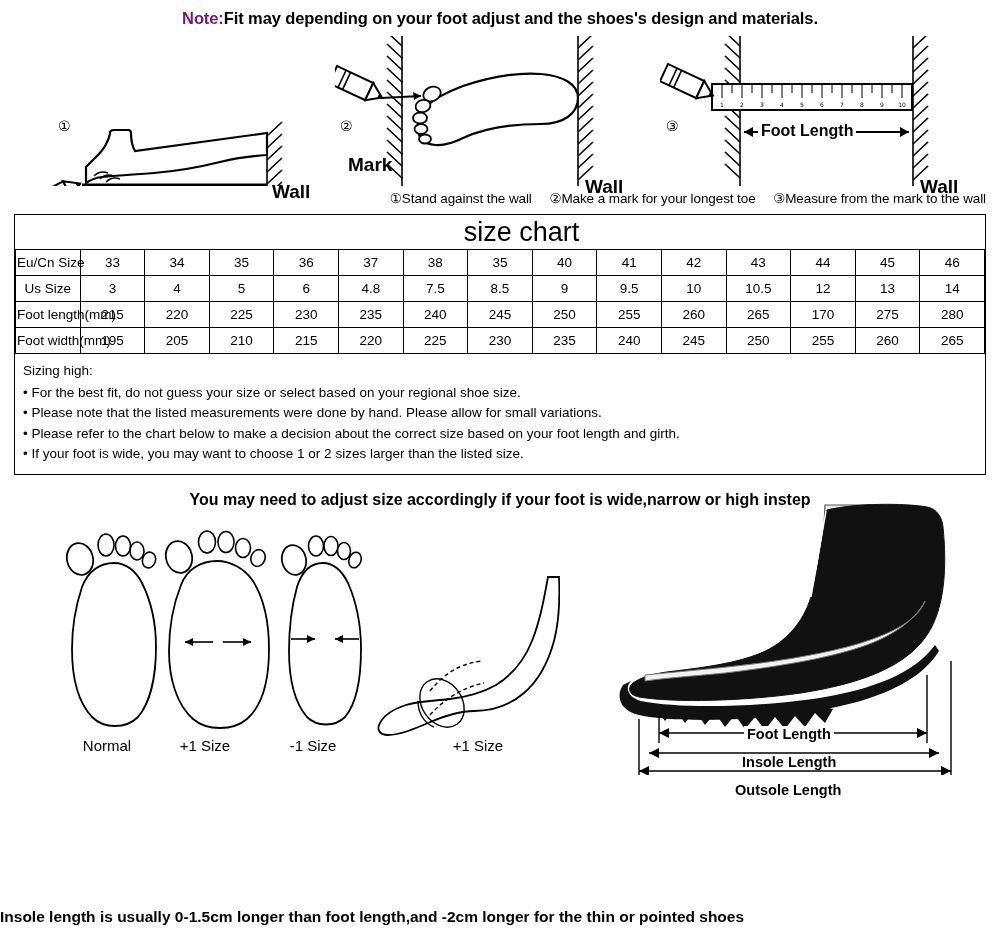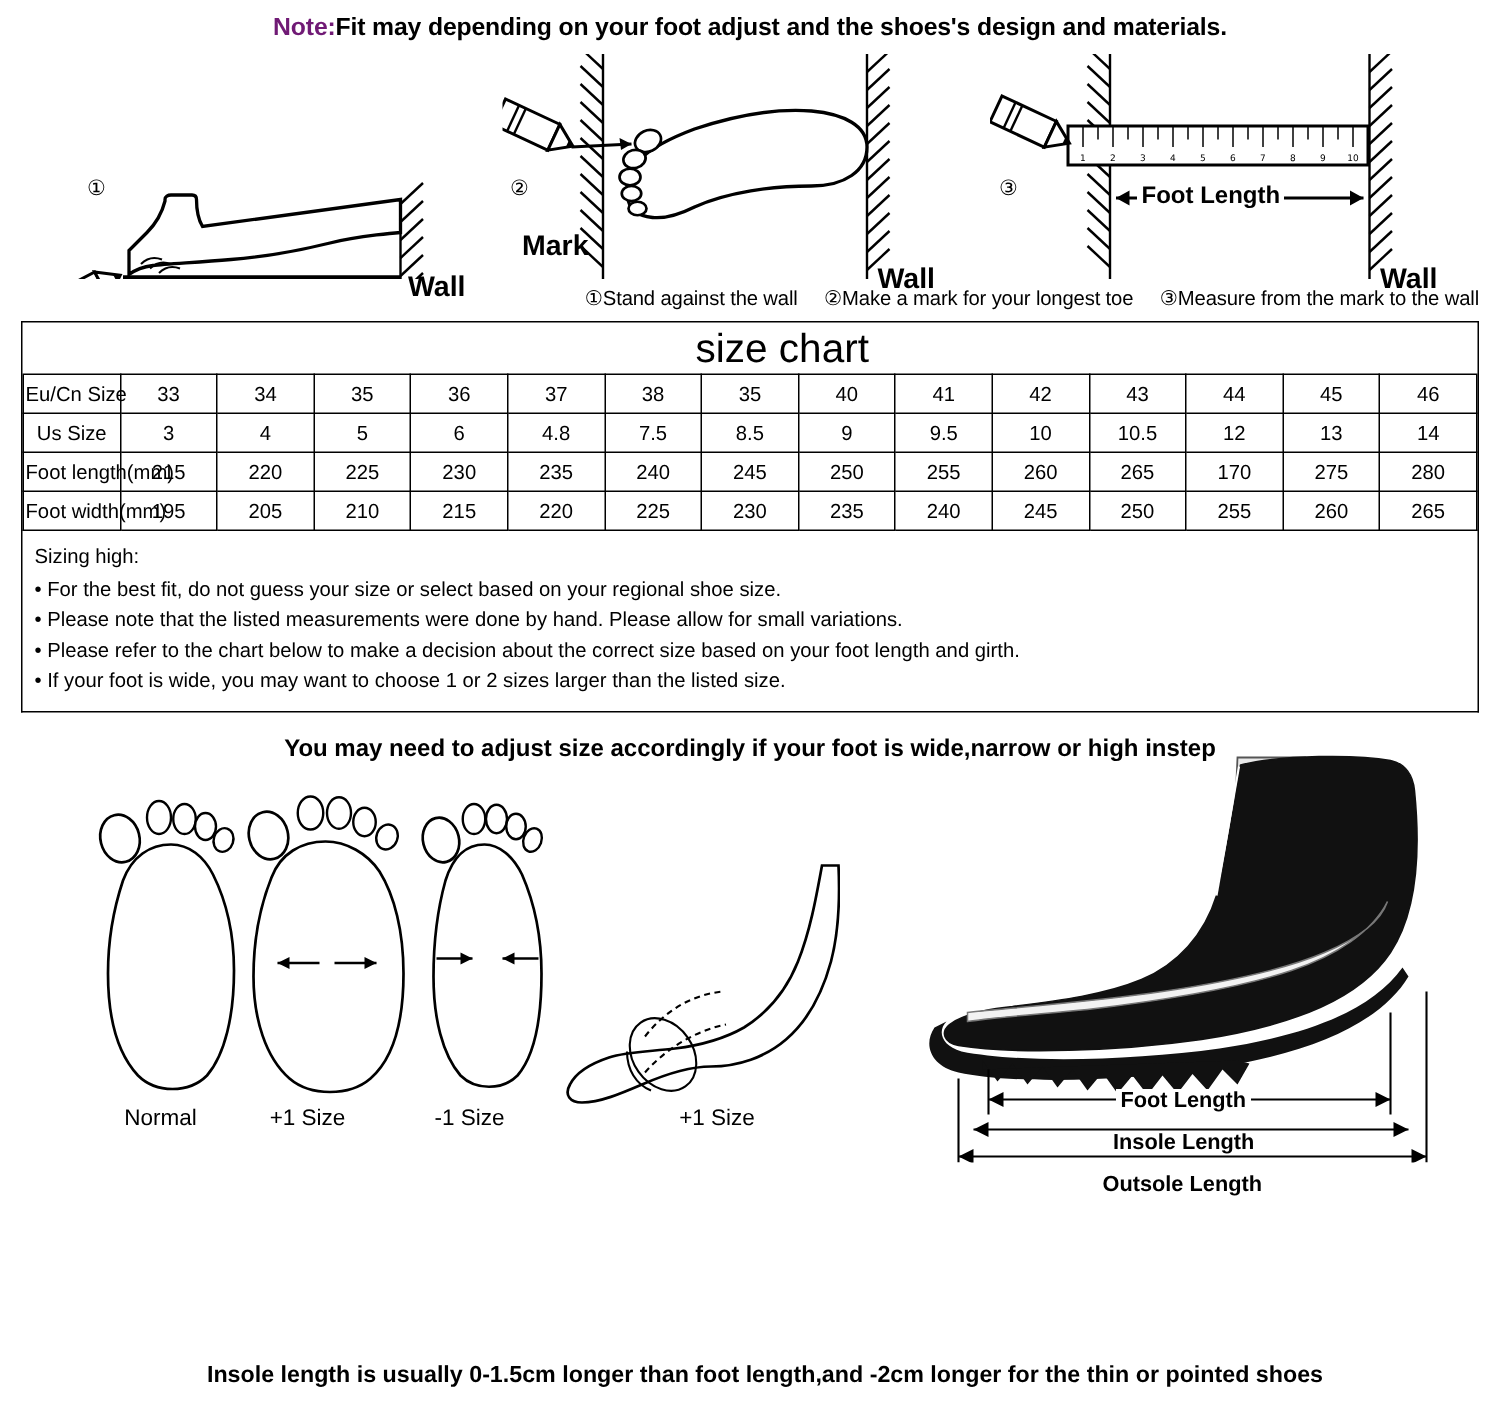--- a/index.html
+++ b/index.html
@@ -138,28 +138,27 @@
   .meas-lbl {
     position: absolute;
     font-size: 14.5px;
     font-weight: bold;
     background: #fff;
     padding: 0 3px;
   }
 
   
   .footer {
-    text-align: center;
+    text-align: left;
     font-size: 15.5px;
     font-weight: bold;
     position: absolute;
     left: 0;
     right: 0;
     bottom: 12px;
-    margin-left: 20px;
   }
 
   svg { display: block; }
   .abs { position: absolute; }
 </style>
 </head>
 <body>
 
 <div class="page">
 

